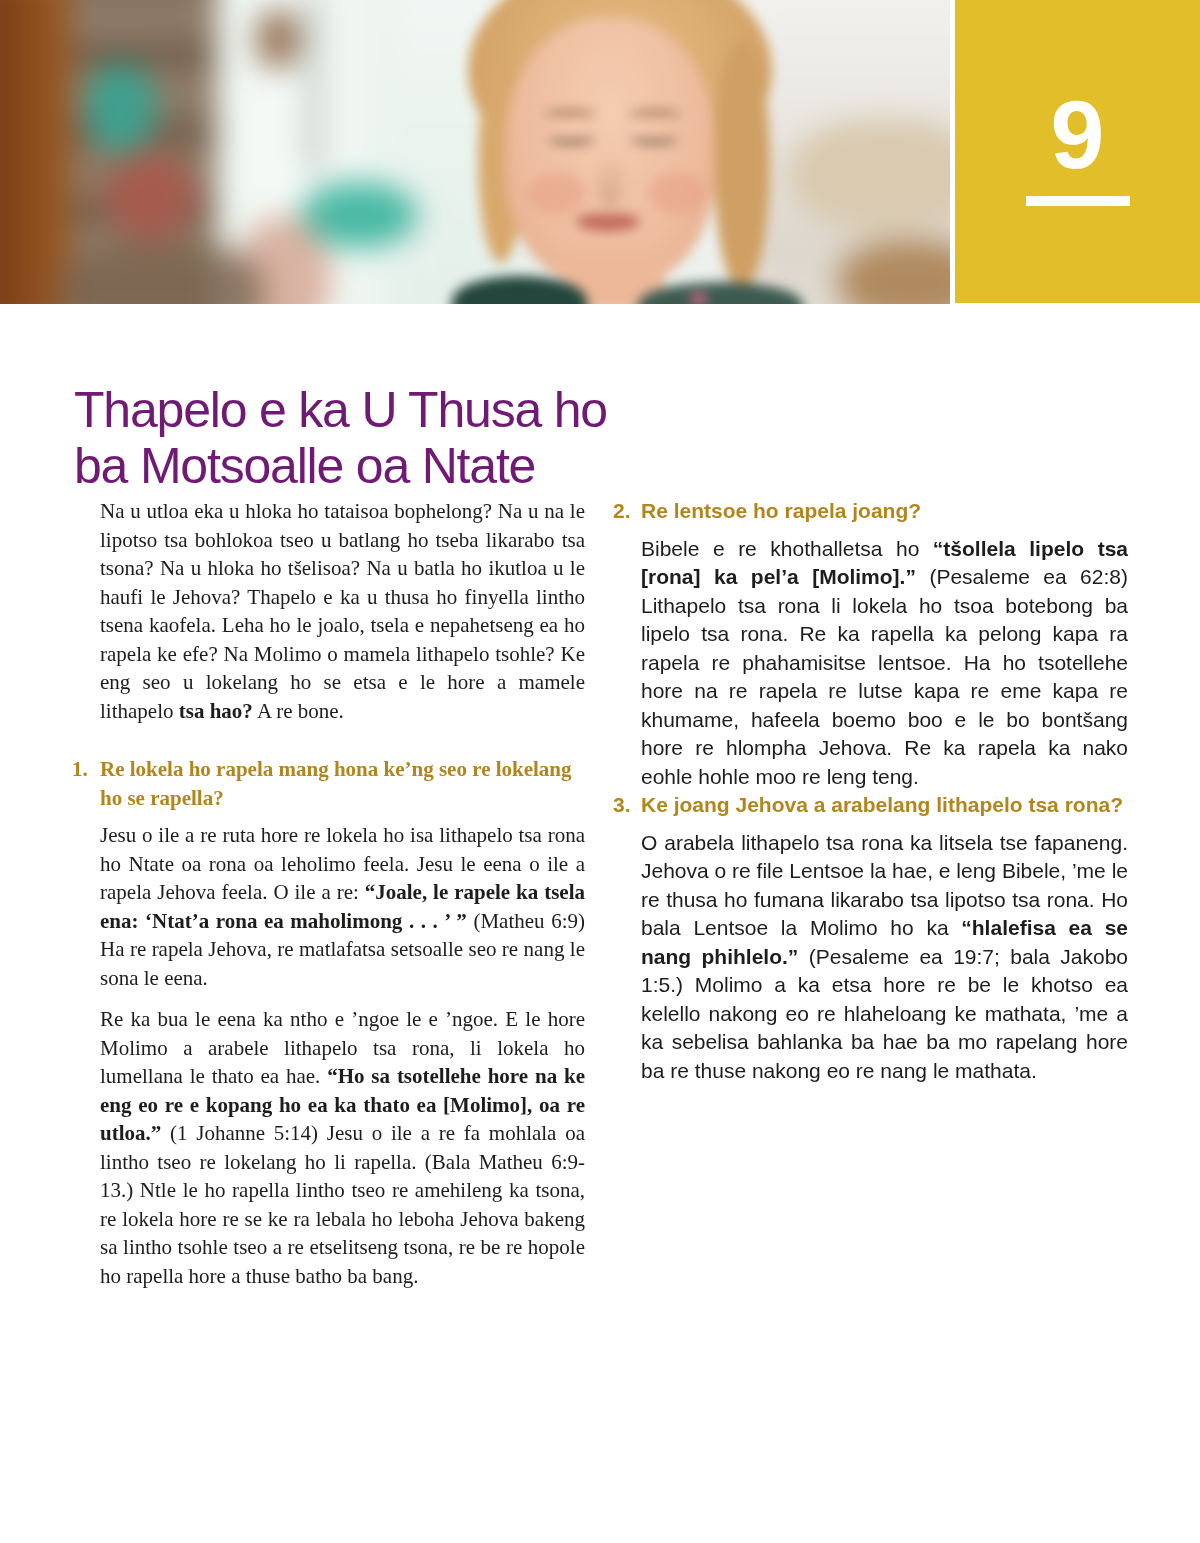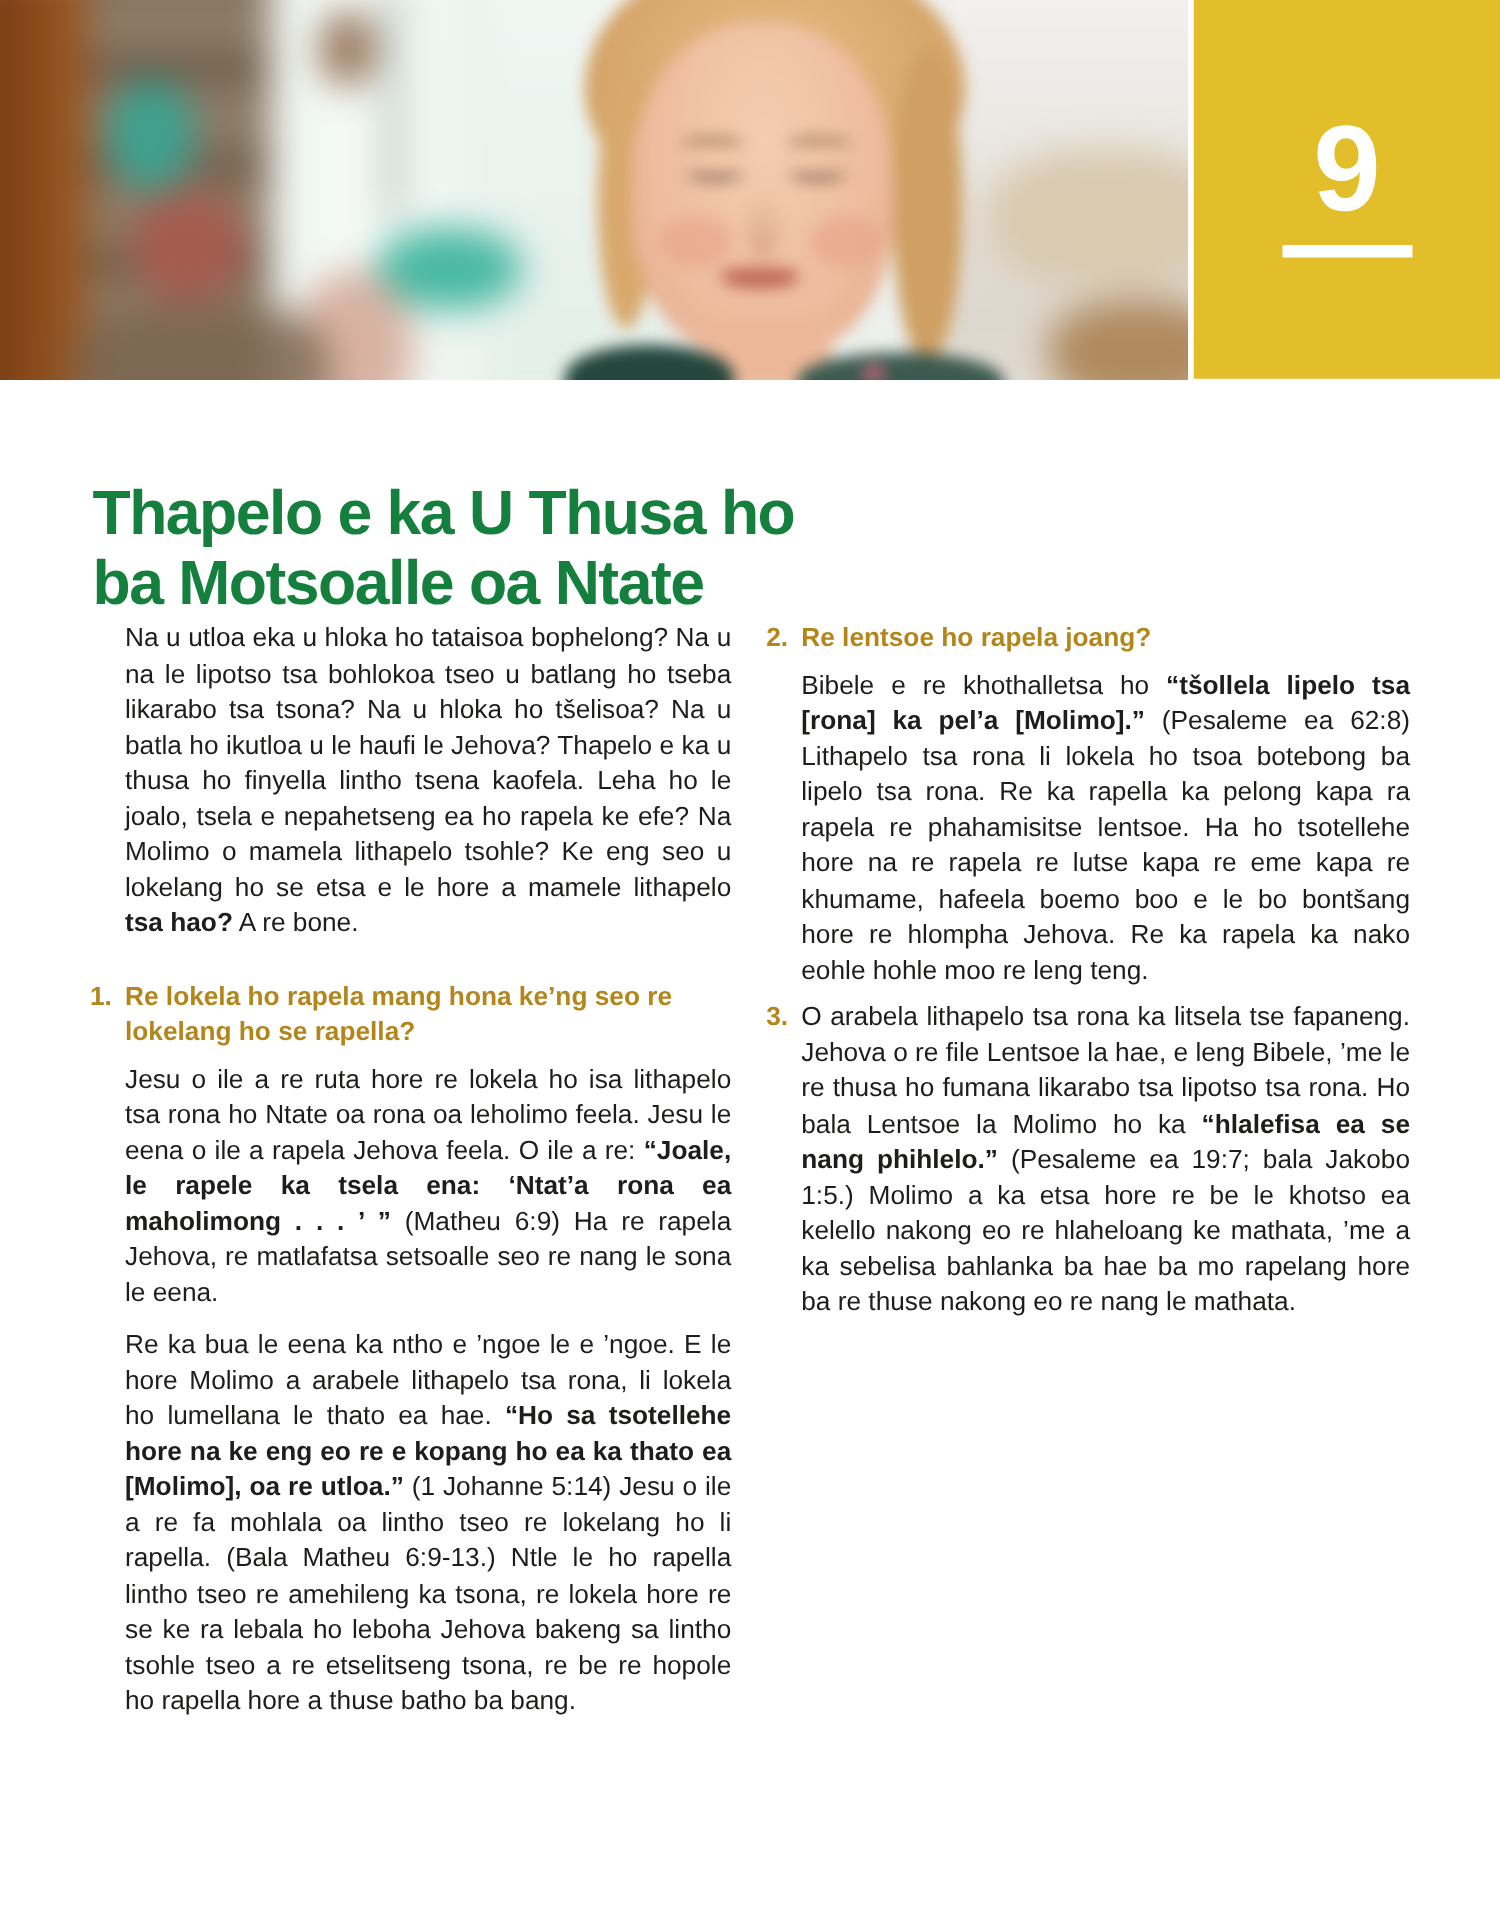--- a/index.html
+++ b/index.html
@@ -54,28 +54,28 @@
     background:var(--accent_gold_box,#e2be2b);text-align:center;
   }
   .chapter-num{
     display:block;padding-top:86px;font-size:97px;line-height:1;
     font-weight:bold;color:#ffffff;
   }
   .chapter-rule{width:104px;height:10px;background:#ffffff;margin:13px auto 0;}
   
   .title{
     position:absolute;left:74px;top:348px;
-    font-size:50px;line-height:56px;font-weight:bold;color:#15803d;
+    font-size:50px;line-height:56px;font-weight:normal;color:#701a75;
     letter-spacing:-1.2px;
   }
   .title span{display:block;}
   
   .columns{position:absolute;left:72px;top:497px;width:1058px;display:flex;}
   .col{font-size:21px;line-height:28.5px;}
-  .col-left{width:513px;margin-right:28px;}
+  .col-left{width:513px;margin-right:28px;font-family:Liberation Serif, serif;}
   .col-right{width:515px;}
   .para{margin:0 0 13px 0;padding-left:28px;text-align:justify;}
   .para:last-child{margin-bottom:0;}
   .para strong{font-weight:bold;}
   .question{
     position:relative;margin:30px 0 9px 0;padding-left:28px;
     color:var(--accent_gold_heading,#b3861c);font-weight:bold;
   }
   .question .qnum{position:absolute;left:0;top:0;}
   .col-right .question:first-child{margin-top:0;}
@@ -154,20 +154,21 @@
           <span class="qnum">2.</span>
           <span>Re lentsoe ho rapela joang?</span>
         </p>
         <div>
             <p class="para"><span>Bibele e re khothalletsa ho </span><strong>“tšollela lipelo tsa [rona] ka pel’a [Molimo].”</strong><span> (Pesaleme ea 62:8) Lithapelo tsa rona li lokela ho tsoa botebong ba lipelo tsa rona. Re ka rapella ka pelong kapa ra rapela re phahamisitse lentsoe. Ha ho tsotellehe hore na re rapela re lutse kapa re eme kapa re khumame, hafeela boemo boo e le bo bontšang hore re hlompha Jehova. Re ka rapela ka nako eohle hohle moo re leng teng.</span></p>
           </div>
       </div>
       <div>
         <p class="question">
           <span class="qnum">3.</span>
+          <span>Ke joang Jehova a arabelang lithapelo tsa rona?</span>
         </p>
         <div>
             <p class="para"><span>O arabela lithapelo tsa rona ka litsela tse fapaneng. Jehova o re file Lentsoe la hae, e leng Bibele, ’me le re thusa ho fumana likarabo tsa lipotso tsa rona. Ho bala Lentsoe la Molimo ho ka </span><strong>“hlalefisa ea se nang phihlelo.”</strong><span> (Pesaleme ea 19:7; bala Jakobo 1:5.) Molimo a ka etsa hore re be le khotso ea kelello nakong eo re hlaheloang ke mathata, ’me a ka sebelisa bahlanka ba hae ba mo rapelang hore ba re thuse nakong eo re nang le mathata.</span></p>
           </div>
       </div>
     </div>
   </div>
 
 </div>
 

